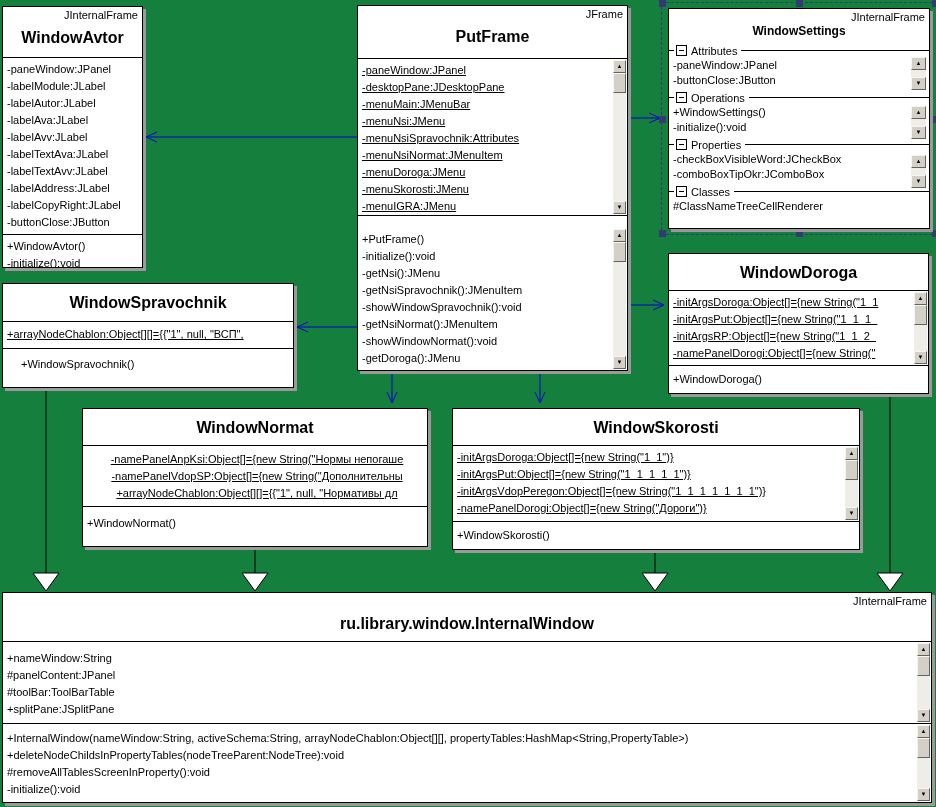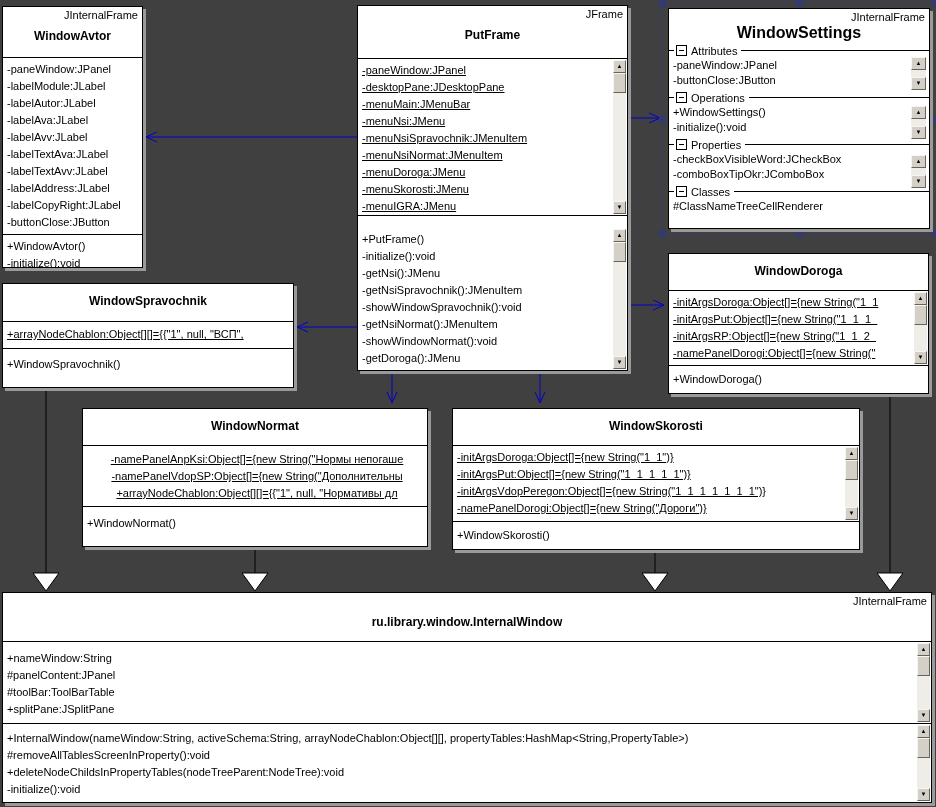--- a/index.html
+++ b/index.html
@@ -1,22 +1,22 @@
 <!DOCTYPE html>
 <html><head>
 <meta charset="utf-8">
 <style>
   html,body{margin:0;padding:0;background:#fff;}
-  .canvas{position:relative;width:936px;height:807px;background:#404040;overflow:hidden;
+  .canvas{position:relative;width:936px;height:807px;background:#15803d;overflow:hidden;
           font-family:"Liberation Sans",sans-serif;font-size:11px;color:#000;}
   .box{position:absolute;background:#fff;border:1px solid #000;box-shadow:3px 3px 0 #9a9a9a;
        display:flex;flex-direction:column;box-sizing:border-box;}
   .hdr{position:relative;flex-shrink:0;border-bottom:1px solid #000;}
   .stereo{position:absolute;top:2px;right:4px;white-space:nowrap;}
-  .cname{position:absolute;left:0;right:0;top:22px;text-align:center;font-weight:bold;font-size:12px;white-space:nowrap;}
+  .cname{position:absolute;left:0;right:0;top:22px;text-align:center;font-weight:bold;font-size:16px;white-space:nowrap;}
   .hdr.nostereo .cname{top:10px;}
   .sec{position:relative;overflow:hidden;flex-shrink:0;border-bottom:1px solid #000;box-sizing:border-box;padding-top:3px;}
   .sec.last{border-bottom:none;flex:1;}
   .row{white-space:nowrap;overflow:hidden;height:17px;line-height:17px;padding-left:4px;}
   .u .row{text-decoration:underline;}
   
   .vscroll{position:absolute;top:1px;right:1px;bottom:1px;width:13px;display:flex;flex-direction:column;
            background:#efede7;box-sizing:border-box;}
   .sbtn{height:13px;flex-shrink:0;background:#d4d0c8;border:1px solid;border-color:#f7f5f1 #66635b #66635b #f7f5f1;
         box-sizing:border-box;font-size:6px;line-height:10px;text-align:center;color:#000;}
@@ -98,21 +98,21 @@
           <div class="sbtn">▲</div>
           <div class="strack">
             <div class="sthumb"></div>
           </div>
           <div class="sbtn">▼</div>
         </div>
     <div class="row">-paneWindow:JPanel</div>
         <div class="row">-desktopPane:JDesktopPane</div>
         <div class="row">-menuMain:JMenuBar</div>
         <div class="row">-menuNsi:JMenu</div>
-        <div class="row">-menuNsiSpravochnik:JMenuItem</div>
+        <div class="row">-menuNsiSpravochnik:Attributes</div>
         <div class="row">-menuNsiNormat:JMenuItem</div>
         <div class="row">-menuDoroga:JMenu</div>
         <div class="row">-menuSkorosti:JMenu</div>
         <div class="row">-menuIGRA:JMenu</div>
       </div>
     <div class="sec last" style="padding-right:16px;margin-top:12px;">
       <div class="vscroll">
           <div class="sbtn">▲</div>
           <div class="strack">
             <div class="sthumb"></div>
@@ -137,21 +137,21 @@
     <div class="handle" style="right: -3px; top: -3px; background: rgb(51, 58, 114);"></div>
     <div class="handle" style="left: -3px; top: 113px; background: rgb(51, 58, 114);"></div>
     <div class="handle" style="right: -3px; top: 113px; background: rgb(51, 58, 114);"></div>
     <div class="handle" style="left: -3px; bottom: -3px; background: rgb(51, 58, 114);"></div>
     <div class="handle" style="left: 134px; bottom: -3px; background: rgb(51, 58, 114);"></div>
     <div class="handle" style="right: -3px; bottom: -3px; background: rgb(51, 58, 114);"></div>
   </div>
 
   <div class="box" style="left:668px;top:8px;width:262px;height:221px;display:block;padding-top:2px;">
     <div class="stereo" style="position:static;text-align:right;padding-right:4px;height:13px;">JInternalFrame</div>
-    <div style="text-align:center;font-weight:bold;font-size:16px;height:17px;">WindowSettings</div>
+    <div style="text-align:center;font-weight:bold;font-size:12px;height:17px;">WindowSettings</div>
     <div class="sechdr">
       <span class="tick"></span>
       <span class="minusbox">
           <span class="minus"></span>
         </span>
       <span>Attributes</span>
       <span class="rule"></span>
     </div>
     <div class="ws">
         <div class="ws-row">-paneWindow:JPanel</div>
@@ -209,21 +209,21 @@
       </div>
   </div>
 
   <div class="box" style="left:2px;top:283px;width:292px;height:105px;justify-content:space-between;">
     <div class="hdr nostereo" style="height:37px;">
       <div class="cname">WindowSpravochnik</div>
     </div>
     <div class="sec u" style="height:27px;padding-top:4px;">
         <div class="row">+arrayNodeChablon:Object[][]={{"1", null, "ВСП",</div>
       </div>
-    <div class="sec last" style="padding-top:7px;">
+    <div class="sec last" style="padding-top:7px;margin-left:14px;">
         <div class="row">+WindowSpravochnik()</div>
       </div>
   </div>
 
   <div class="box" style="left:668px;top:253px;width:261px;height:141px;">
     <div class="hdr nostereo" style="height:36px;">
       <div class="cname">WindowDoroga</div>
     </div>
     <div class="sec u" style="height:75px;padding-right:16px;">
       <div class="vscroll">
@@ -299,19 +299,19 @@
       </div>
     <div class="sec last" style="padding-top:6px;padding-right:18px;">
       <div class="vscroll">
           <div class="sbtn">▲</div>
           <div class="strack">
             <div class="sthumb"></div>
           </div>
           <div class="sbtn">▼</div>
         </div>
     <div class="row">+InternalWindow(nameWindow:String, activeSchema:String, arrayNodeChablon:Object[][], propertyTables:HashMap&lt;String,PropertyTable&gt;)</div>
+        <div class="row">+deleteNodeChildsInPropertyTables(nodeTreeParent:NodeTree):void</div>
         <div class="row">#removeAllTablesScreenInProperty():void</div>
-        <div class="row">+deleteNodeChildsInPropertyTables(nodeTreeParent:NodeTree):void</div>
         <div class="row">-initialize():void</div>
       </div>
   </div>
 
 </div>
 
 </body></html>

